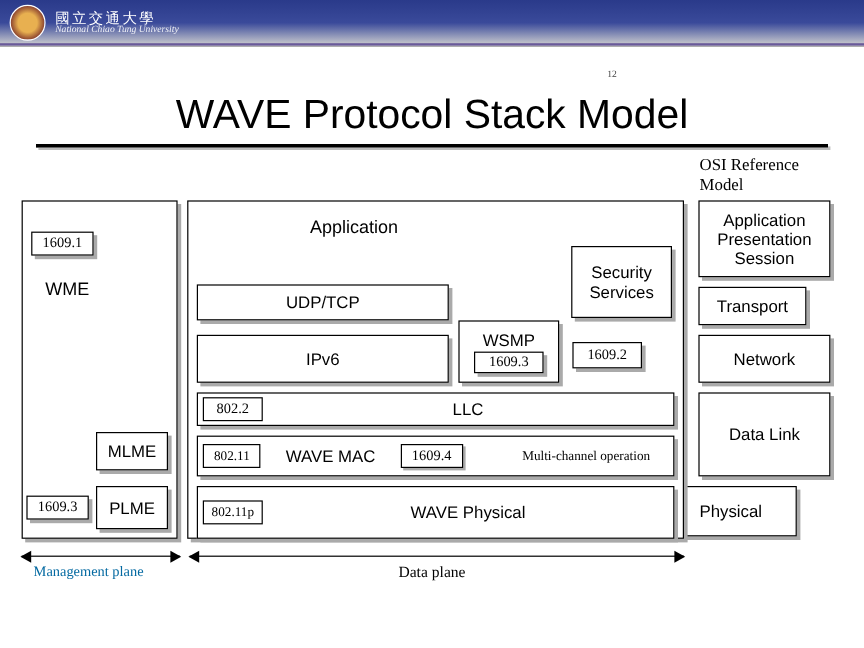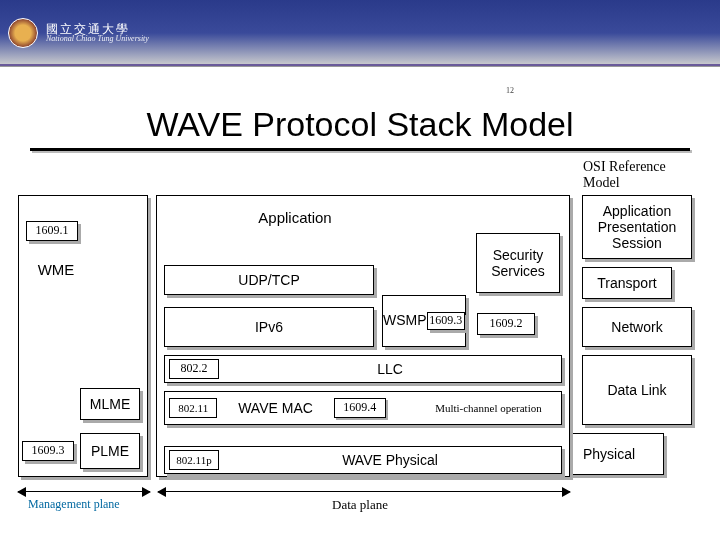--- a/index.html
+++ b/index.html
@@ -10,21 +10,21 @@
     background: #ffffff;
     font-family: Arial, sans-serif;
     overflow: hidden;
   }
   .header {
     height: 38px;
     background: linear-gradient(to bottom, #2a3a8a 0%, #3a4a9a 50%, #d0d0d0 100%);
     border-bottom: 1px solid #999;
     display: flex;
     align-items: center;
-    padding: 14px 8px;
+    padding: 0 8px;
     position: relative;
   }
   .logo {
     width: 28px;
     height: 28px;
     border-radius: 50%;
     background: radial-gradient(circle, #e8b050 40%, #904830 70%);
     border: 1px solid #fff;
     margin-right: 8px;
     flex-shrink: 0;
@@ -172,38 +172,38 @@
   <div class="box" style="left:200px; top:52px; width:190px; height:22px; font-size:15px;">Application</div>
 
   <div class="box shadowed" style="left:476px; top:78px; width:84px; height:60px; white-space:pre-line;">Security
 Services</div>
   <div class="box shadowed small serif" style="left:477px; top:158px; width:58px; height:22px;">1609.2</div>
 
   <div class="box shadowed" style="left:164px; top:110px; width:210px; height:30px;">UDP/TCP</div>
 
   <div class="box shadowed" style="left:164px; top:152px; width:210px; height:40px;">IPv6</div>
 
-  <div class="box shadowed" style="left:382px; top:140px; width:84px; height:52px; flex-direction:row;">
+  <div class="box shadowed" style="left:382px; top:140px; width:84px; height:52px; flex-direction:column;">
     <div style="margin-bottom:2px;">WSMP</div>
     <div class="box shadowed small serif" style="position:static; width:58px; height:18px;">1609.3</div>
   </div>
 
   <div class="box shadowed" style="left:164px; top:200px; width:398px; height:28px; justify-content:flex-start;">
     <div class="box small serif" style="position:static; border:1px solid #000; width:50px; height:20px; margin-left:4px;">802.2</div>
     <div class="box" style="position:static; flex:1;">LLC</div>
   </div>
 
   <div class="box shadowed" style="left:164px; top:236px; width:398px; height:34px; justify-content:flex-start;">
     <div class="box tiny serif" style="position:static; border:1px solid #000; width:50px; height:20px; margin-left:4px;">802.11</div>
     <div class="box" style="position:static; width:120px;">WAVE MAC</div>
     <div class="box small serif" style="position:static; border:1px solid #000; width:54px; height:20px; box-shadow:2px 2px 0 #aaa; background:#fff;">1609.4</div>
     <div class="box tiny serif" style="position:static; width:150px; font-size:11px;margin-left:30px;">Multi-channel operation</div>
   </div>
 
-  <div class="box shadowed" style="left:164px; top:291px; width:398px; height:28px; justify-content:flex-start;">
+  <div class="box shadowed" style="left:164px; top:278px; width:398px; height:44px; justify-content:flex-start;">
     <div class="box tiny serif" style="position:static; border:1px solid #000; width:50px; height:20px; margin-left:4px;">802.11p</div>
     <div class="box" style="position:static; flex:1;">WAVE Physical</div>
   </div>
 
   <div class="arrow-h" style="left:18px; top:336px; width:132px;"></div>
   <div class="label" style="left:28px; top:342px; color:#0369a1; font-size:12px;">Management plane</div>
 
   <div class="arrow-h" style="left:158px; top:336px; width:412px;"></div>
   <div class="label" style="left:332px; top:342px; font-size:13px;">Data plane</div>
 

